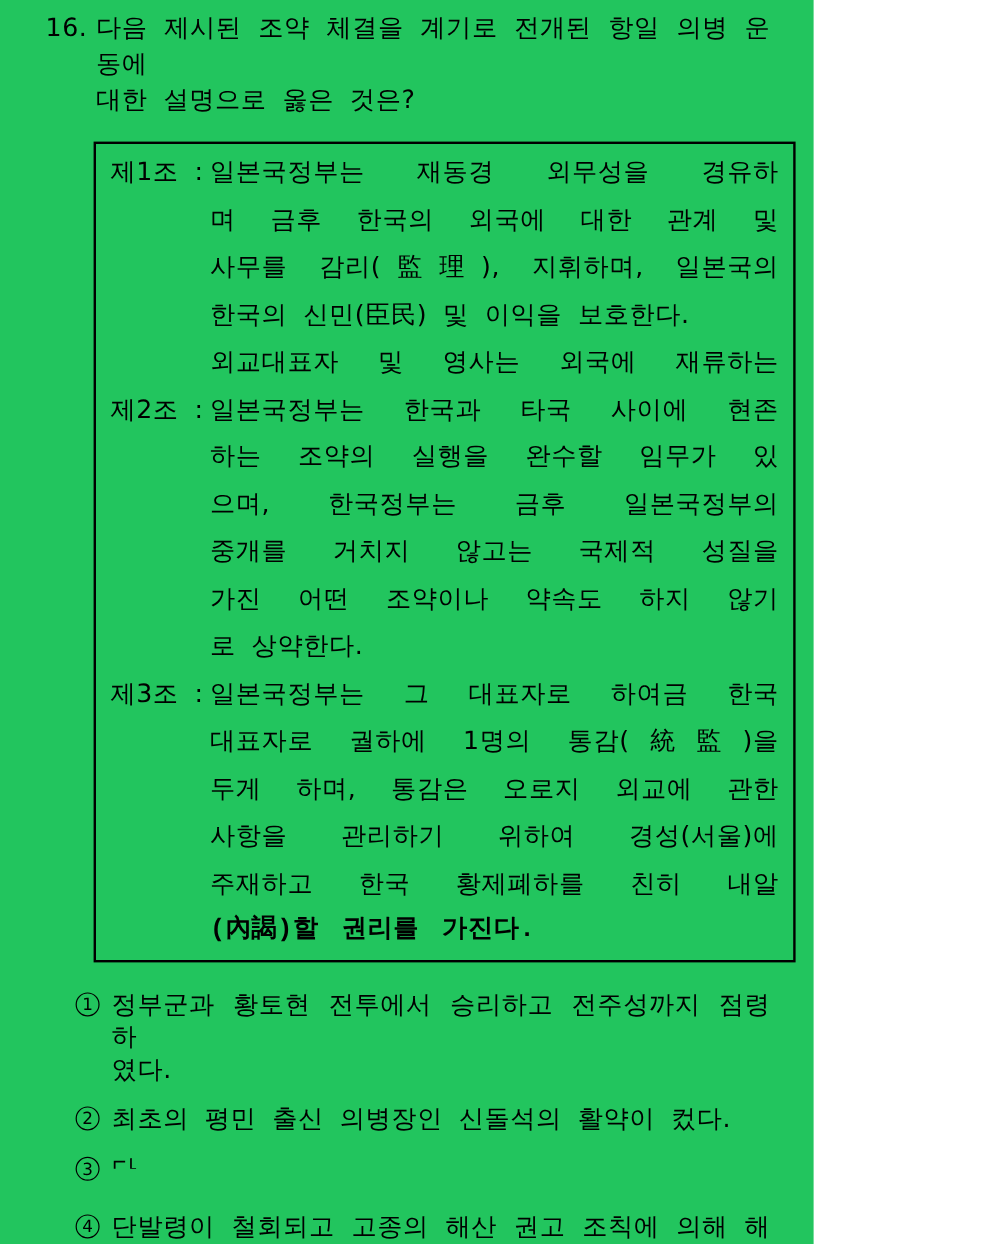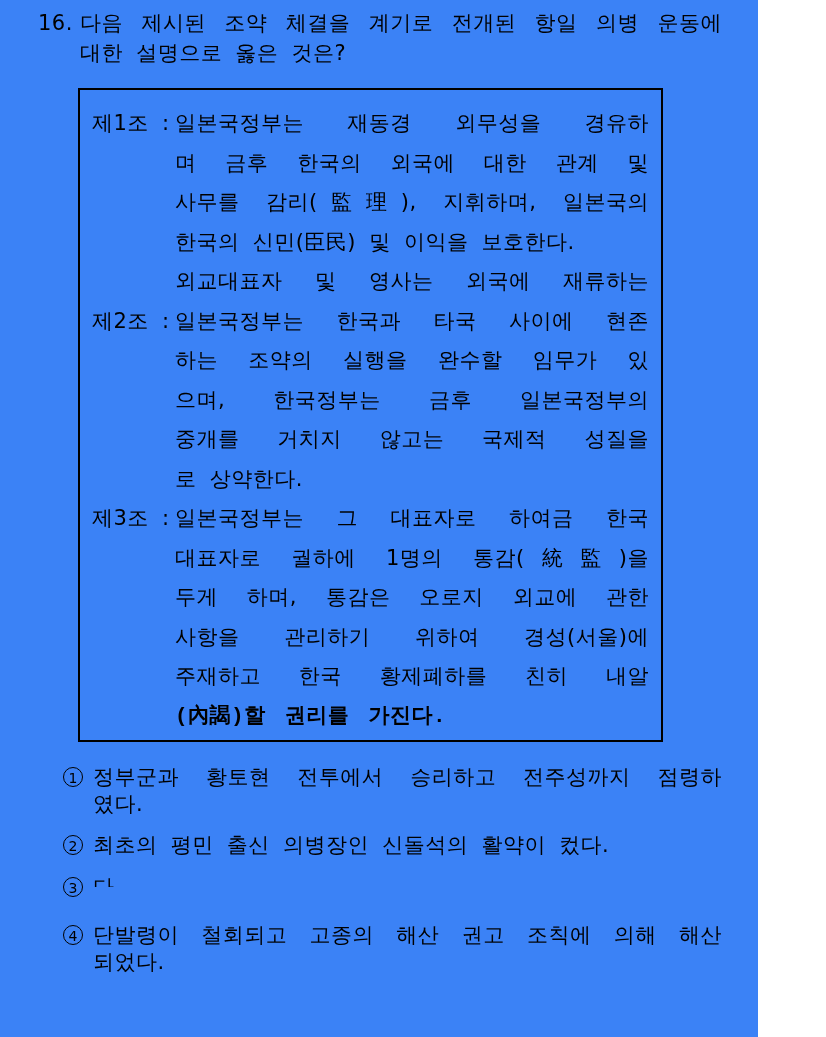--- a/index.html
+++ b/index.html
@@ -1,39 +1,39 @@
 <!DOCTYPE html>
 <html><head>
 <meta charset="utf-8">
 <style>
   html,body{margin:0;padding:0;background:#ffffff;}
   .page{
     position:relative;
-    width:758px;height:1037px;
-    background:#3b82f6;color:#000000;
+    width:678px;height:1037px;
+    background:#22c55e;color:#000000;
     font-family:"DejaVu Sans", sans-serif;
     font-size:21px;
     letter-spacing:0.5px;
     word-spacing:6px;
     overflow:hidden;
     box-sizing:border-box;
   }
   
   .question{display:flex;margin:8px 36px 0 38px;line-height:30px;}
   .qnum{width:42px;flex:none;}
   .qtext{flex:1;}
   
   .just{text-align:justify;text-align-last:justify;}
   
   .treaty-box{
     margin:20px 0 0 78px;
     width:585px;
     box-sizing:border-box;
     border:2px solid #000000;
-    padding:14px 12px 4px 12px;
+    padding:4px 12px 4px 12px;
   }
   .tline{display:flex;line-height:39.5px;}
   .tlabel{width:83px;flex:none;white-space:nowrap;}
   .ttext{flex:1;display:block;}
   .bold{font-weight:bold;font-family:Liberation Mono, monospace;}
   
   .choices{margin:22px 36px 0 63px;}
   .choice{display:flex;line-height:27px;margin-bottom:14px;}
   .choice-last{margin-bottom:0;}
   .cmark{width:30px;flex:none;padding-top:1px;}
@@ -97,20 +97,24 @@
     <div class="tline">
       <span class="tlabel"></span>
       <span class="ttext just">으며, 한국정부는 금후 일본국정부의</span>
     </div>
     <div class="tline">
       <span class="tlabel"></span>
       <span class="ttext just">중개를 거치지 않고는 국제적 성질을</span>
     </div>
     <div class="tline">
       <span class="tlabel"></span>
+      <span class="ttext just">가진 어떤 조약이나 약속도 하지 않기</span>
+    </div>
+    <div class="tline">
+      <span class="tlabel"></span>
       <span class="ttext">로 상약한다.</span>
     </div>
 
     <div class="tline">
       <span class="tlabel">제3조 :</span>
       <span class="ttext just">일본국정부는 그 대표자로 하여금 한국</span>
     </div>
     <div class="tline">
       <span class="tlabel"></span>
       <span class="ttext just">대표자로 궐하에 1명의 통감(統監)을</span>

